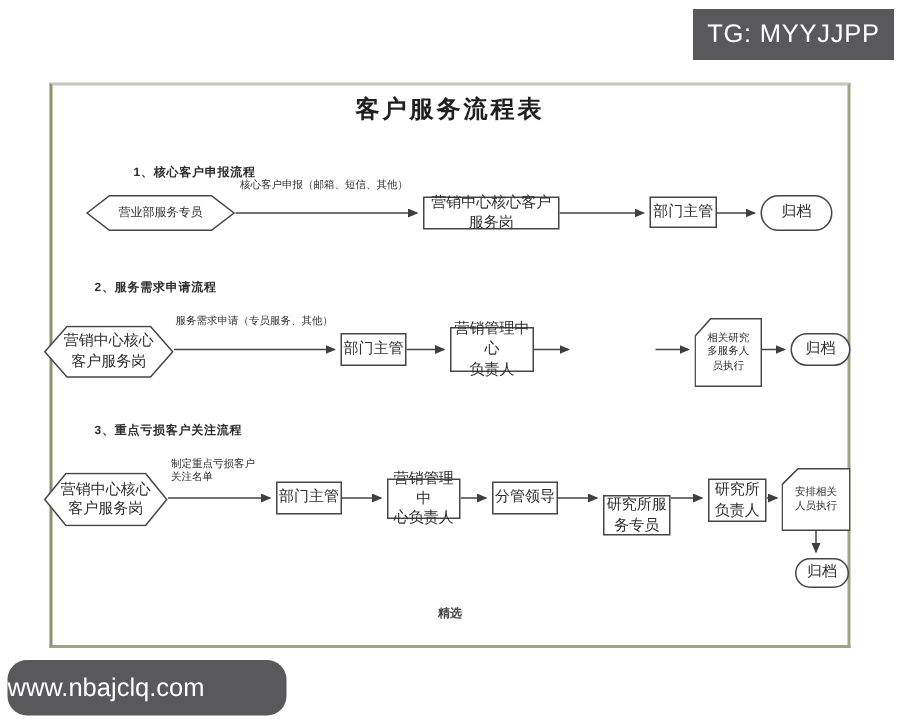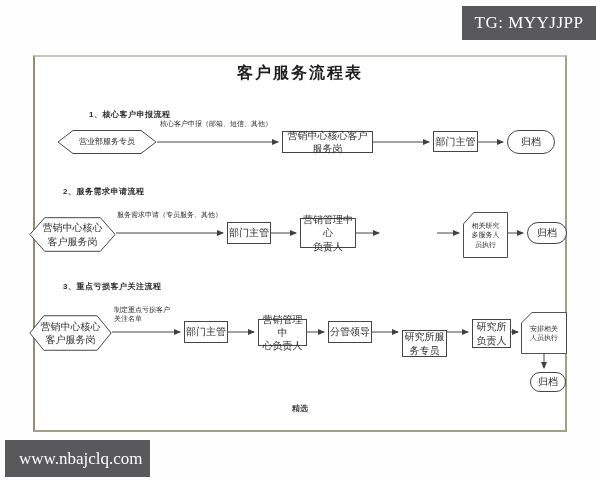--- a/index.html
+++ b/index.html
@@ -1,23 +1,23 @@
 <!DOCTYPE html>
 <html style="--badge_bg: #59595b; --badge_text: #ffffff; --frame_border: #a1a186; --line: #454545;"><head>
 <meta charset="utf-8">
 <style>
   html,body{margin:0;padding:0;}
   body{width:600px;height:480px;background:#ffffff;font-family:"Liberation Sans","DejaVu Sans",sans-serif;}
   .stage{position:relative;width:600px;height:480px;overflow:hidden;background:#fefefe;}
 
   
   .badge{position:absolute;background:var(--badge_bg,#59595b);color:var(--badge_text,#ffffff);
-         font-size:17px;display:flex;align-items:center;box-sizing:border-box;font-family:Liberation Serif, serif;}
+         font-size:17px;display:flex;align-items:center;box-sizing:border-box;}
   .top-badge{left:462px;top:6px;width:134px;height:34px;justify-content:center;letter-spacing:.5px;}
-  .bottom-badge{left:5px;top:440px;width:145px;height:37px;padding-left:14px;}
+  .bottom-badge{left:5px;top:440px;width:186px;height:37px;border-radius:13px;}
 
   
   .frame{position:absolute;left:33px;top:55px;width:534px;height:377px;box-sizing:border-box;
          background:#ffffff;border:2px solid;border-color:#c6c6bc var(--frame_border,#a1a186) var(--frame_border,#a1a186) #8f8f6e;}
 
   .title{position:absolute;left:33px;top:63px;width:534px;text-align:center;
          font-size:16px;font-weight:bold;color:#1f1f1f;letter-spacing:2px;}
 
   .flow-heading{position:absolute;font-size:8px;font-weight:bold;color:#2d2d2d;letter-spacing:.5px;}
   .edge-label{position:absolute;font-size:7px;color:#2d2d2d;white-space:pre-line;line-height:1.3;}

